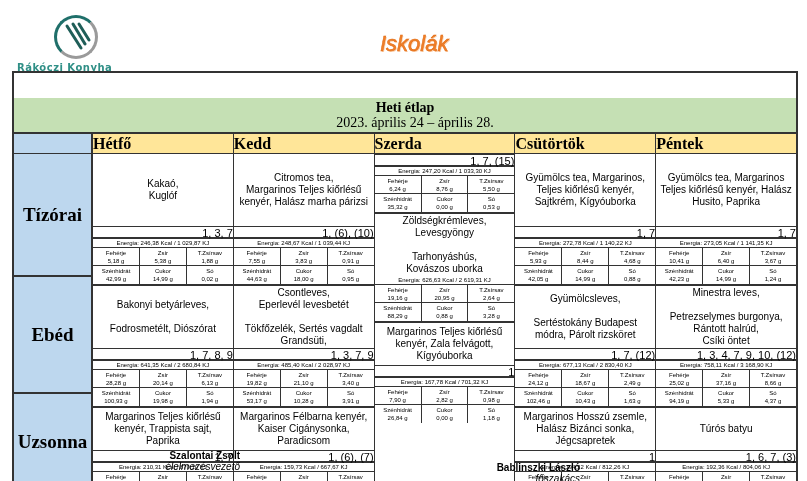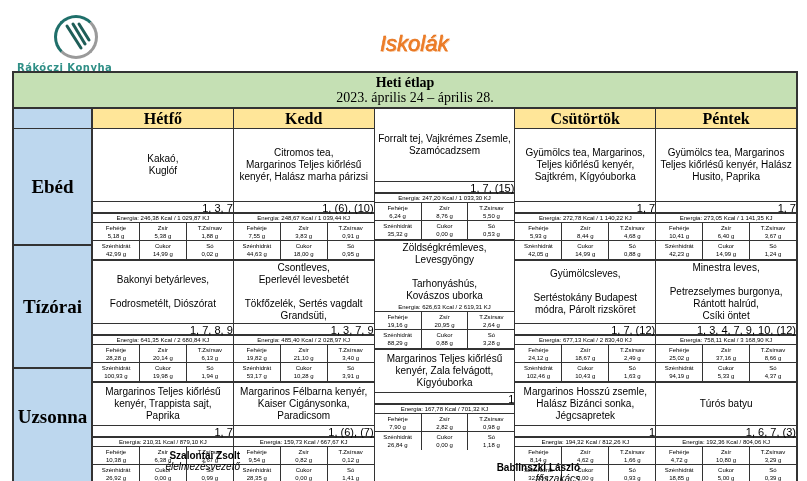--- a/index.html
+++ b/index.html
@@ -3,32 +3,32 @@
 <meta charset="utf-8">
 <style>
   * { box-sizing: border-box; margin: 0; padding: 0; }
   body { width: 807px; height: 481px; background: #ffffff; position: relative; overflow: hidden; font-family: "Liberation Sans", sans-serif; color: #000; }
   .logo { position: absolute; left: 12px; top: 10px; width: 110px; height: 60px; }
   .logo-circle { position: absolute; left: 42px; top: 5px; width: 44px; height: 44px; border-radius: 50%; border: 3px solid #1f6f6a; border-right-color: #9a9a9a; border-bottom-color: #9a9a9a; }
   .logo-text { position: absolute; left: 5px; top: 52px; font-family: "DejaVu Sans", sans-serif; font-weight: bold; font-size: 10px; color: #2f8f86; letter-spacing: 0.5px; text-align: center; }
   .title { position: absolute; left: 380px; top: 31px; font-family: "Liberation Sans", sans-serif; font-weight: normal; font-style: italic; font-size: 22px; color: #f07f2a; -webkit-text-stroke: 0.5px #e06a10; text-shadow: 1px 1px 0 #fbd2b0; }
   .sheet { position: absolute; left: 12px; top: 71px; width: 786px; border: 2px solid #333; }
   .hdr { background: #c5e0b4; height: 36px; text-align: center; border-bottom: 2px solid #333; font-family: "Liberation Serif", serif; }
-  .hdr .h1 { font-weight: bold; font-size: 14px; padding-top: 2px; line-height: 15px; }
+  .hdr .h1 { font-weight: bold; font-size: 14px; padding-top: 2px; line-height: 15px; margin-top: 25px; }
   .hdr .h2 { font-size: 14px; line-height: 16px; padding-left: 20px; }
   .grid { display: flex; }
   .labels { width: 79px; background: #bdd7ee; border-right: 2px solid #333; }
   .label-cell { display: flex; align-items: center; justify-content: center; font-family: "Liberation Serif", serif; font-weight: bold; font-size: 19px; border-bottom: 2px solid #333; }
   .label-cell.first { height: 123px; }
   .label-cell.mid { height: 117px; }
   .label-cell.last { height: 96px; border-bottom: none; }
   .days { flex: 1; display: flex; }
   .day { flex: 1; border-right: 1px solid #333; display: flex; flex-direction: column; }
   .day:last-child { border-right: none; }
-  .dayname { background: #ffe699; height: 20px; text-align: center; font-family: "Liberation Serif", serif; font-weight: bold; font-size: 16px; line-height: 20px; border-bottom: 1px solid #333; }
+  .dayname { background: #ffe699; height: 20px; text-align: left; font-family: "Liberation Serif", serif; font-weight: bold; font-size: 16px; line-height: 20px; border-bottom: 1px solid #333; }
   .meal { display: flex; flex-direction: column; border-bottom: 2px solid #333; }
   .meal.last { border-bottom: none; }
   .food { display: flex; align-items: center; justify-content: center; text-align: center; font-size: 10px; line-height: 12px; padding: 0 3px; white-space: pre-line; }
   .allergen { text-align: right; font-size: 11px; height: 13px; line-height: 13px; border-top: 1px solid #333; border-bottom: 2px solid #333; }
   .energy { text-align: center; font-size: 6px; height: 9px; line-height: 9px; border-bottom: 1px solid #333; }
   .nrow { display: flex; height: 18px; border-bottom: 1px solid #333; }
   .nrow:last-child { border-bottom: none; }
   .ncell { flex: 1; text-align: center; font-size: 6px; line-height: 8px; border-right: 1px solid #333; padding-top: 1px; }
   .ncell:last-child { border-right: none; }
   .sig { position: absolute; text-align: right; font-family: Liberation Sans, sans-serif; }
@@ -54,22 +54,22 @@
 <div class="title">Iskolák</div>
 
 <div class="sheet">
   <div class="hdr">
     <div class="h1">Heti étlap</div>
     <div class="h2">2023. április 24 – április 28.</div>
   </div>
   <div class="grid">
     <div class="labels">
       <div style="height:20px;border-bottom:1px solid #333;"></div>
+      <div class="label-cell first">Tízórai</div>
       <div class="label-cell mid">Ebéd</div>
-      <div class="label-cell first">Tízórai</div>
       <div class="label-cell last">Uzsonna</div>
     </div>
     <div class="days" id="days">
         <div class="day">
           <div class="dayname">Hétfő</div>
           <div class="meal">
             <div class="food" style="height:72px">Kakaó,
 Kuglóf</div>
             <div class="allergen">1, 3, 7</div>
             <div class="energy">Energia: 246,38 Kcal / 1 029,87 KJ</div>
@@ -275,22 +275,22 @@
                 <div>0,00 g</div>
               </div>
               <div class="ncell">
                 <div>Só</div>
                 <div>1,41 g</div>
               </div>
             </div>
           </div>
         </div>
         <div class="day">
-          <div class="meal">
-            <div class="food" style="height:72px">Forralt tej, Vajkrémes Zsemle, Szamócadzsem</div>
+          <div class="dayname">Szerda</div>
+          <div class="meal">
             <div class="allergen">1, 7, (15)</div>
             <div class="energy">Energia: 247,20 Kcal / 1 033,30 KJ</div>
             <div class="nrow">
               <div class="ncell">
                 <div>Fehérje</div>
                 <div>6,24 g</div>
               </div>
               <div class="ncell">
                 <div>Zsír</div>
                 <div>8,76 g</div>

